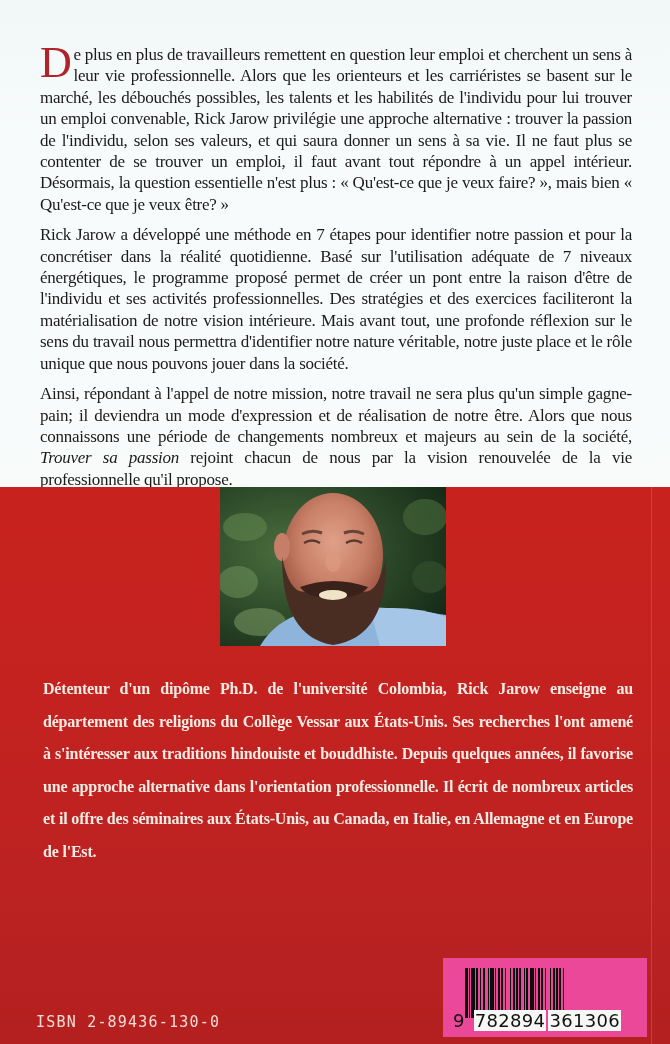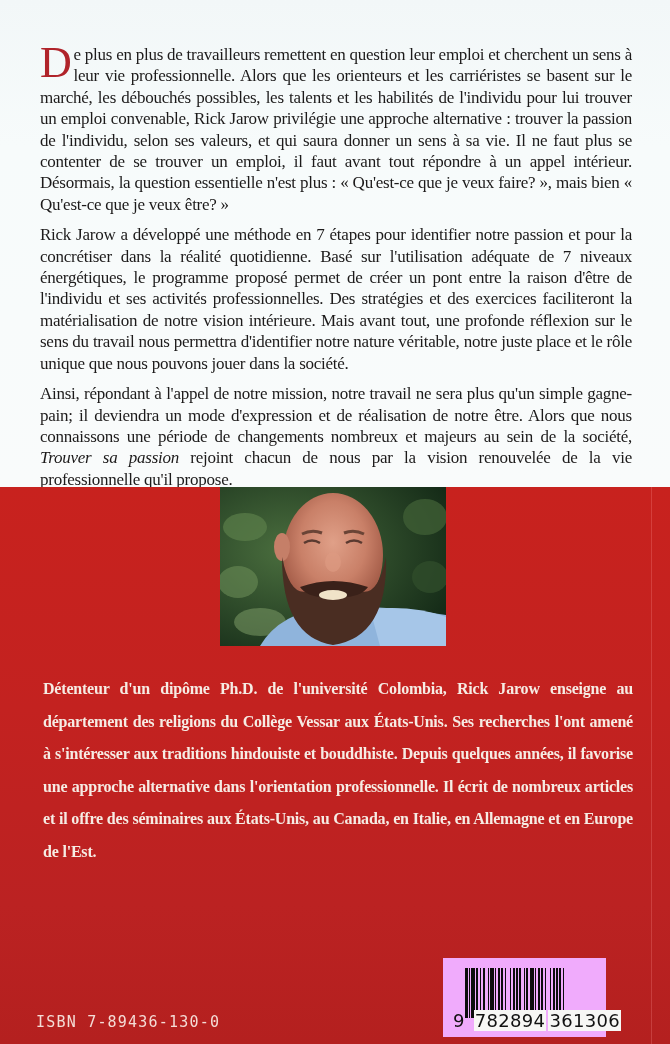--- a/index.html
+++ b/index.html
@@ -83,23 +83,23 @@
       line-height: 32.5px;
       text-align: justify;
       letter-spacing: -0.2px;
     }
     .bio p { margin: 0; }
 
     .barcode-box {
       position: absolute;
       left: 443px;
       top: 958px;
-      width: 163px;
+      width: 204px;
       height: 79px;
-      background: #f0abfc;
+      background: #ec4899;
     }
     .barcode-bars {
       position: absolute;
       left: 22px;
       top: 10px;
       width: 144px;
       height: 50px;
       display: flex;
       align-items: stretch;
     }
@@ -242,13 +242,13 @@
       <div style="width: 2.5px; background: rgb(13, 13, 13);"></div>
       <div style="width: 1.25px; background: transparent;"></div>
       <div style="width: 1.25px; background: rgb(13, 13, 13);"></div>
       <div style="width: 2.5px; background: transparent;"></div>
     </div>
   <div class="barcode-digits">
     <span class="lead">9</span><span class="grp">782894</span> <span class="grp">361306</span>
   </div>
 </div>
 
-<div class="isbn">ISBN 7-89436-130-0</div>
+<div class="isbn">ISBN 2-89436-130-0</div>
 
 </body></html>

